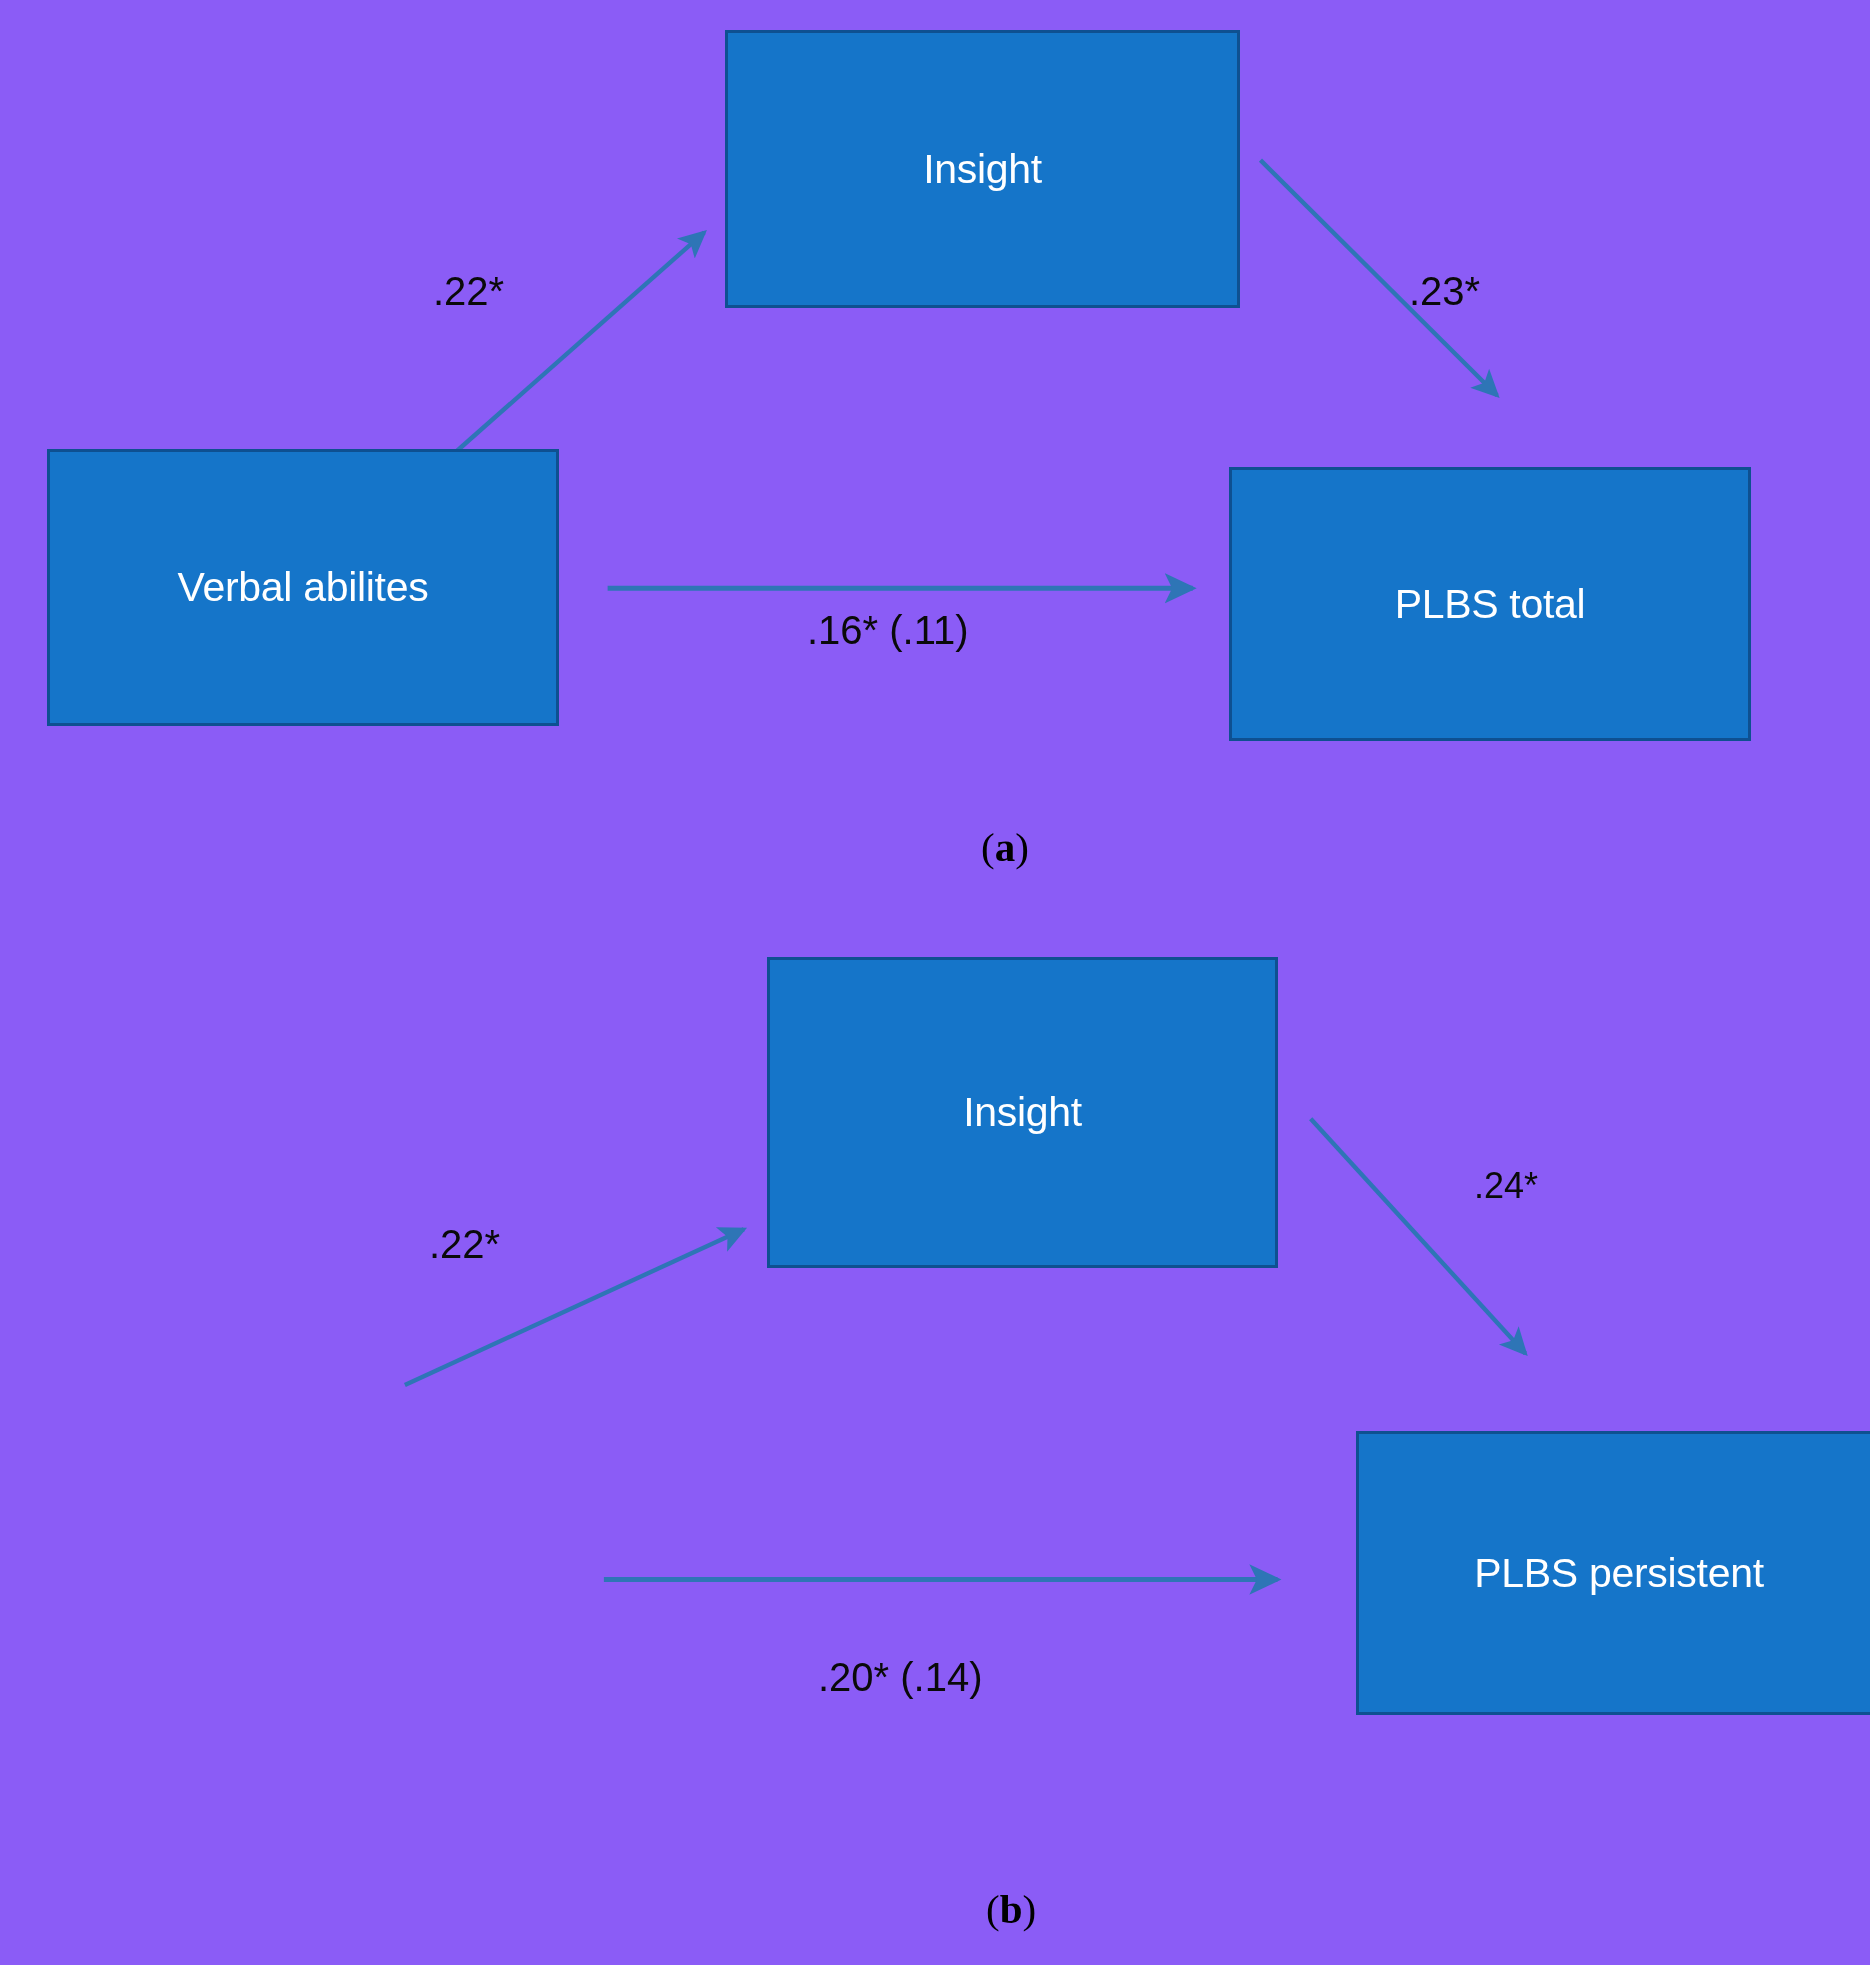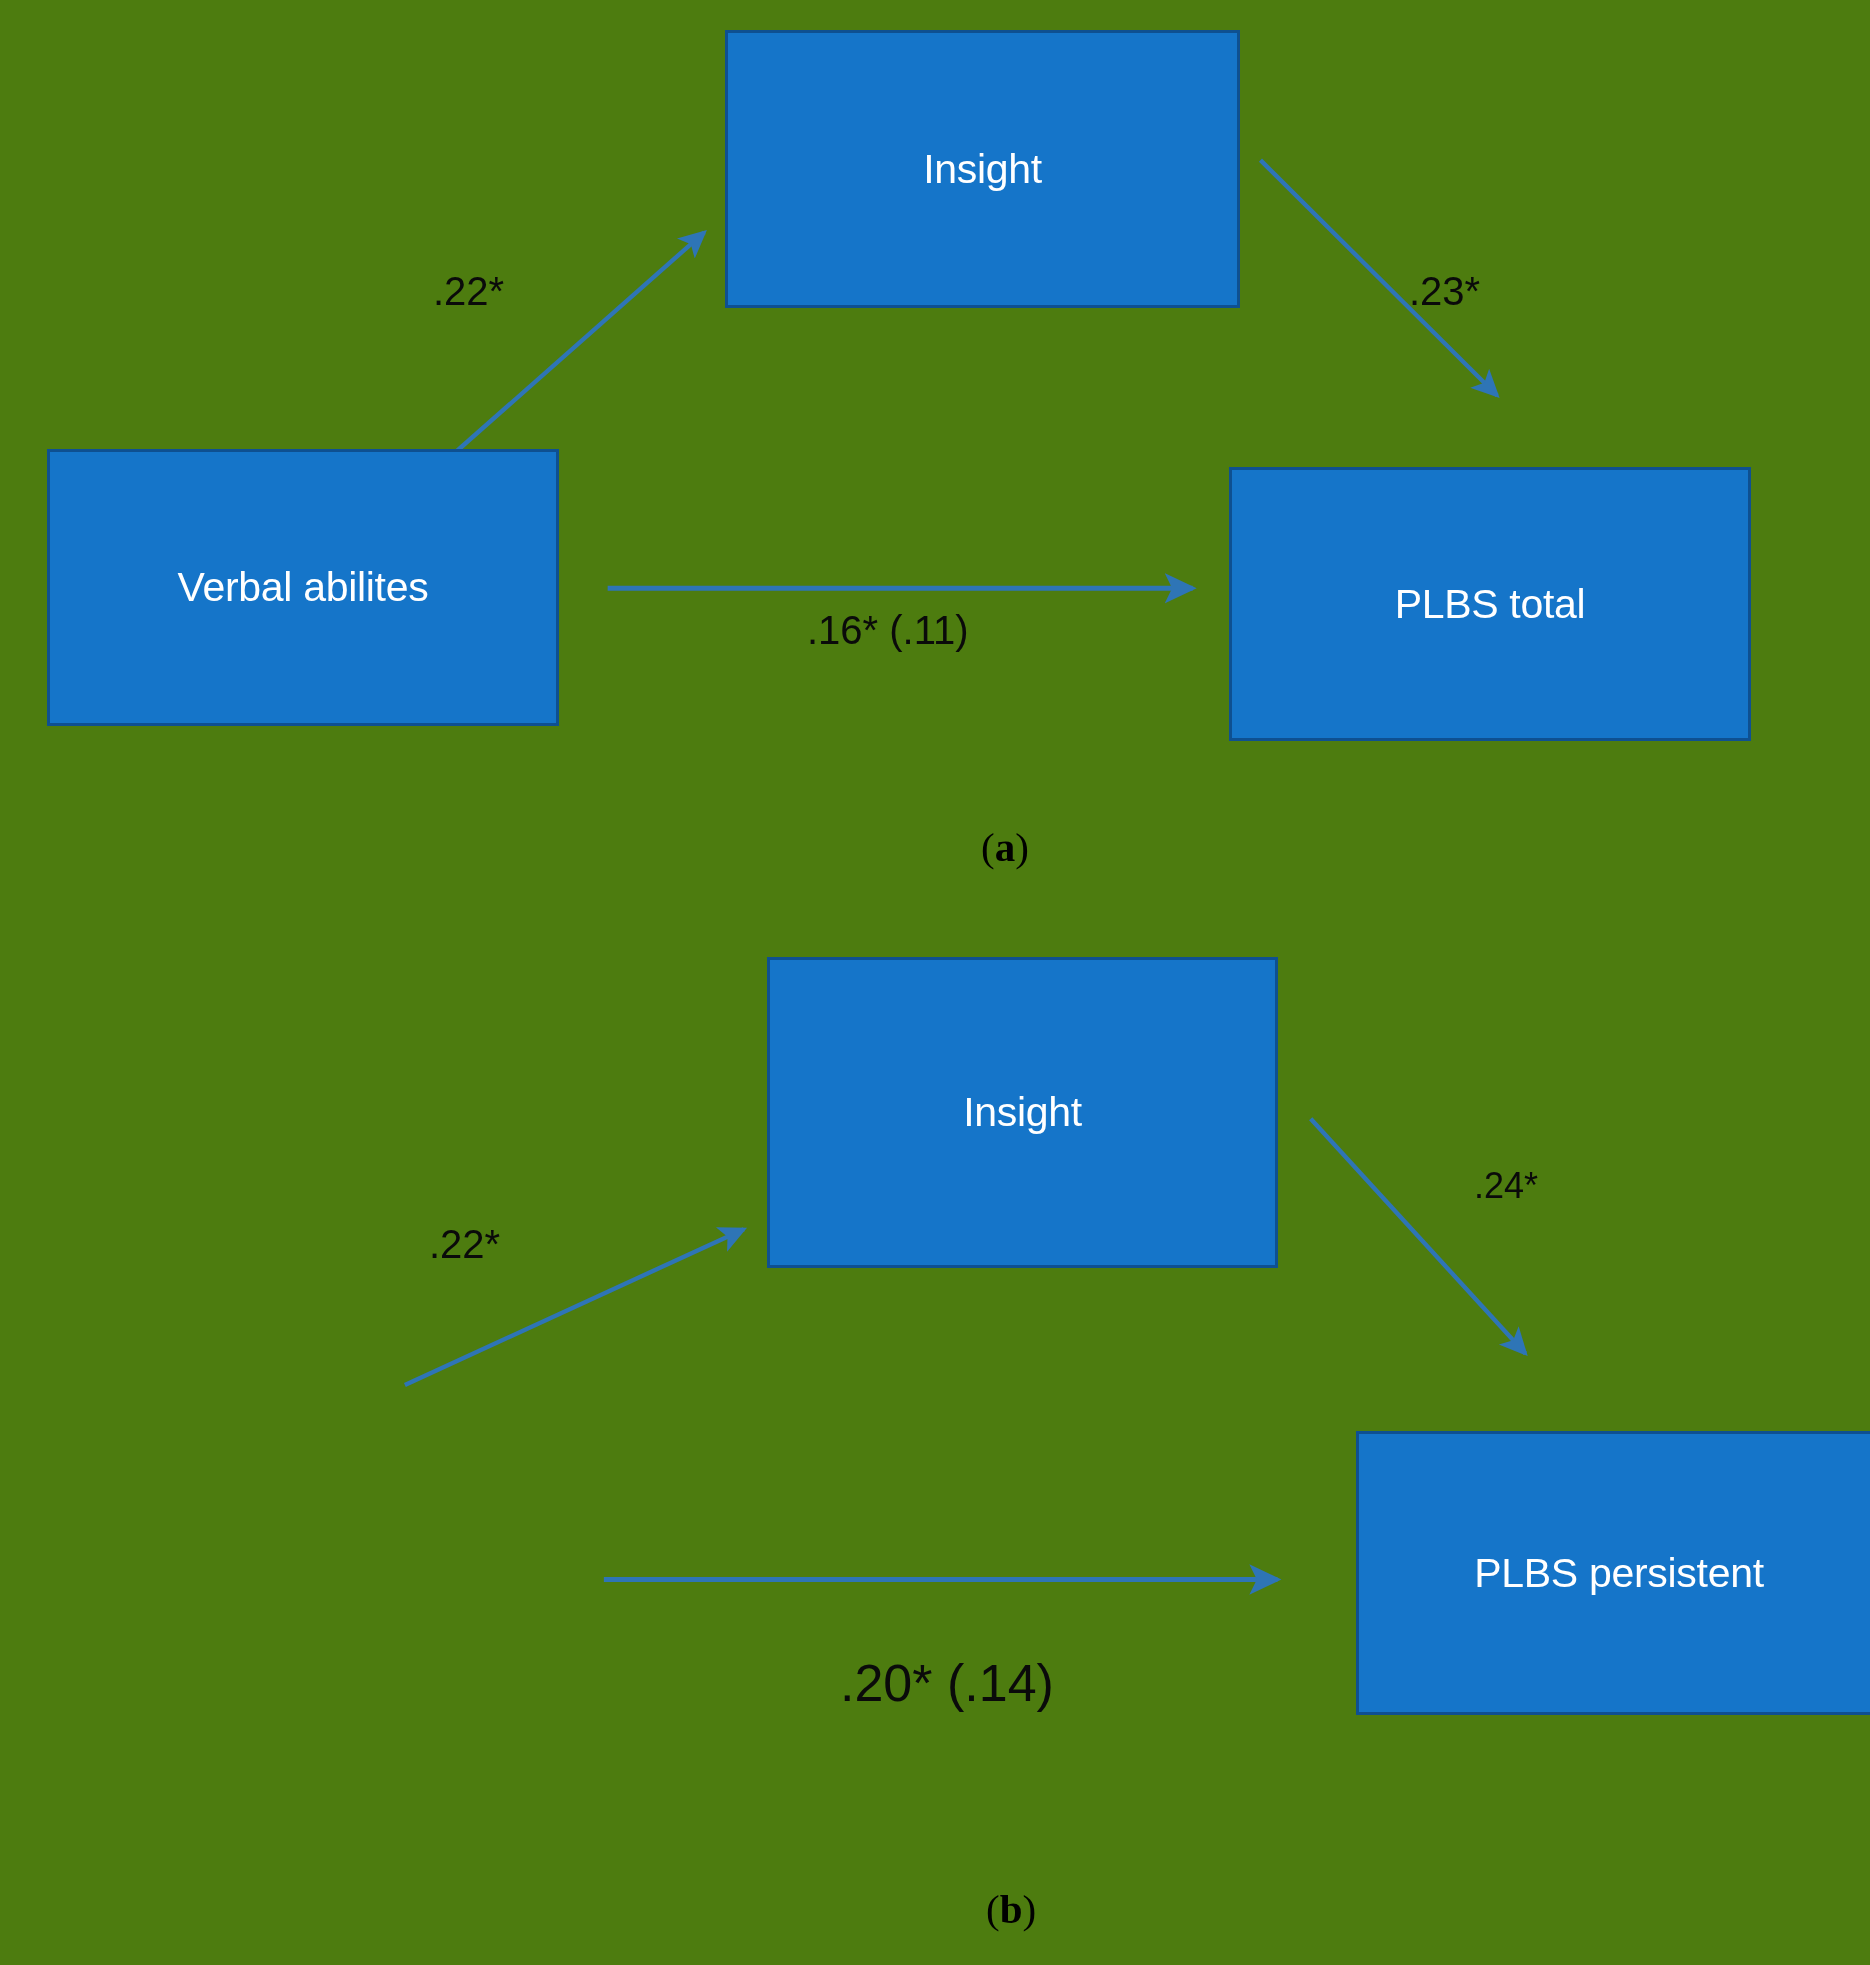--- a/index.html
+++ b/index.html
@@ -4,21 +4,21 @@
 <style>
   html, body {
     margin: 0;
     padding: 0;
     background: #ffffff;
   }
   #page {
     position: relative;
     width: 1870px;
     height: 1965px;
-    background: #4d7c0f;
+    background: #8b5cf6;
     overflow: hidden;
     font-family: "Liberation Sans", sans-serif;
   }
   .node {
     position: absolute;
     background: #1575C9;
     border: 3.1px solid #0E5091;
     box-sizing: border-box;
     display: flex;
     align-items: center;
@@ -114,20 +114,20 @@
 
 
   <div class="node" style="left:1332px; top:1431px; width:526px; height:284px; font-size:41px;margin-left:24px;">
     <span class="node-label">PLBS persistent</span>
   </div>
 
   <div class="edge-label" style="left:429px; top:1224px; font-size:40px;">.22*</div>
 
   <div class="edge-label" style="left:1474px; top:1168px; font-size:36px;">.24*</div>
 
-  <div class="edge-label" style="left:840px; top:1657px; font-size:52px;">.20* (.14)</div>
+  <div class="edge-label" style="left:818px; top:1657px; font-size:40px;">.20* (.14)</div>
 
   <div class="panel-caption" style="left:986px; top:1889px; font-size:41px;">
     <span>(</span><b>b</b><span>)</span>
   </div>
 
 </div>
 
 
 </body></html>

